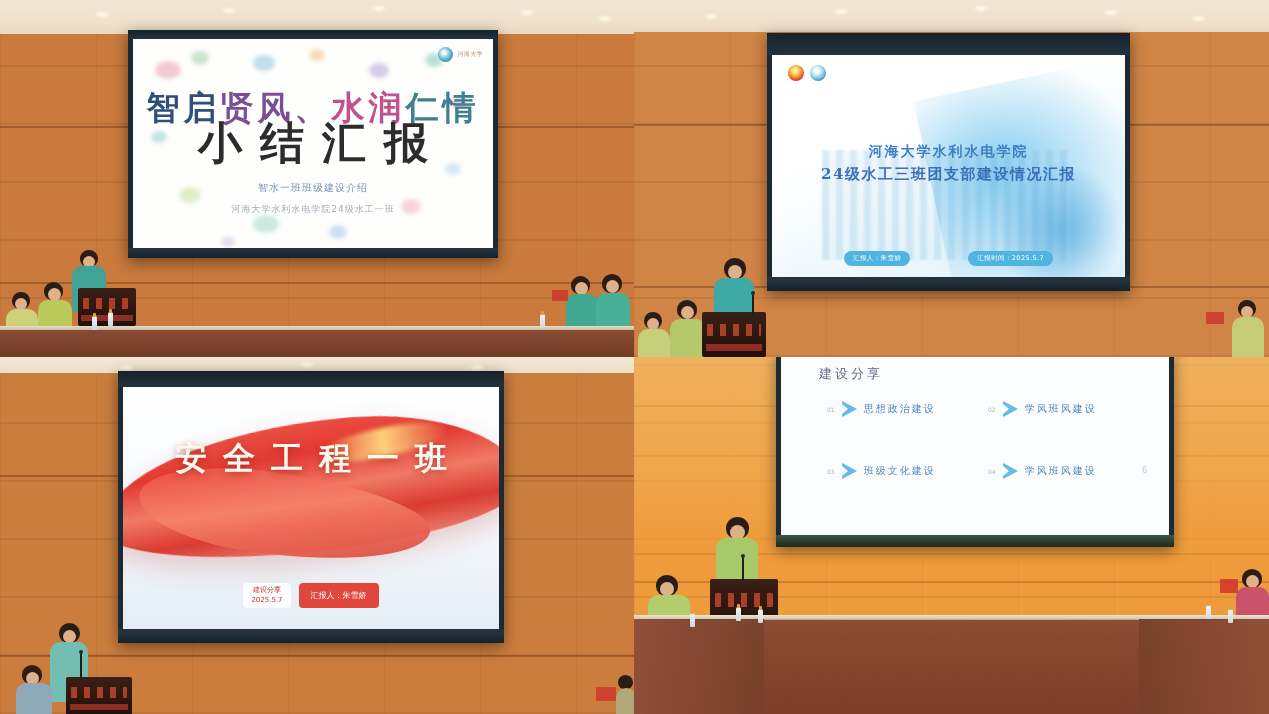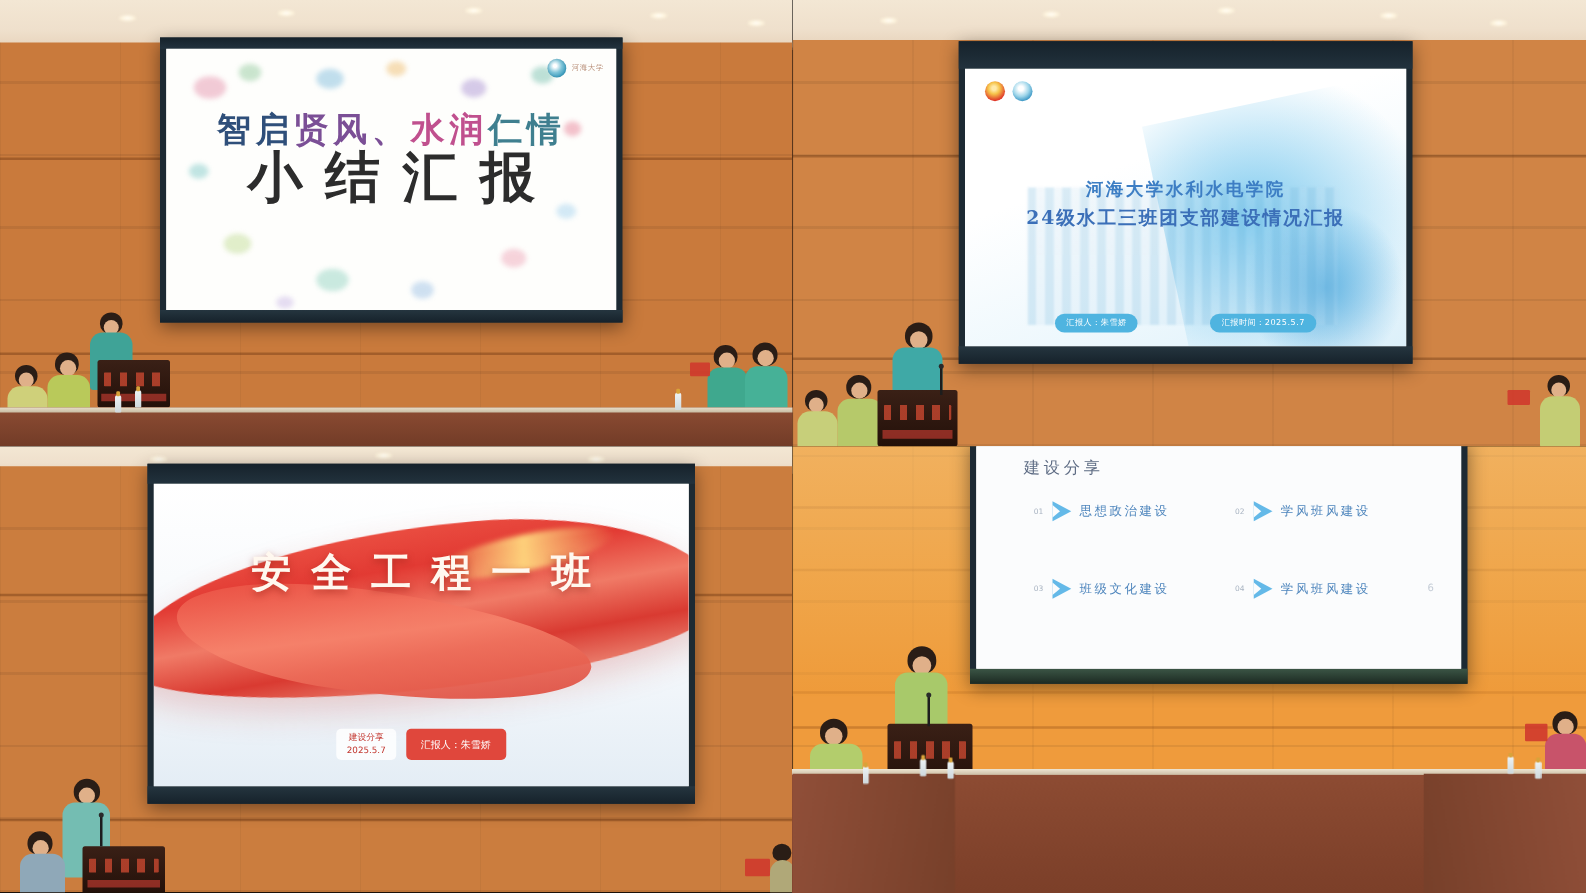--- a/index.html
+++ b/index.html
@@ -78,21 +78,21 @@
     background: radial-gradient(circle at 40% 38%, #ffffff 10%, #7fc4d8 42%, #3f9fc0 70%);
     box-shadow: inset 0 0 2px rgba(0,0,0,.15);
   }
   .s1-logo-text {
     font-size:6px; color:#b9907a; letter-spacing:.4px; white-space:nowrap;
     font-family:"DejaVu Serif","Liberation Serif",serif;
   }
   .s1-head {
     position:absolute; left:0; right:0; top:52px;
     text-align:center;
-    font-size:27px; line-height:1;
+    font-size:33px; line-height:1;
     font-family:"DejaVu Serif","Liberation Serif",serif;
     font-weight:700; letter-spacing:4px;
     white-space:nowrap;
   }
   .ink-a { color:#2f4f7a; }
   .ink-b { color:#7b4f96; }
   .ink-c { color:#c0508e; }
   .ink-d { color:#3f7f8f; }
   .s1-big {
     position:absolute; left:0; right:0; top:82px;
@@ -335,20 +335,22 @@
 
           <div class="s1-logo">
             <div class="s1-logo-mark"></div>
             <div class="s1-logo-text">河海大学</div>
           </div>
 
           <div class="s1-head">
             <span class="ink-a">智启</span><span class="ink-b">贤风、</span><span class="ink-c">水润</span><span class="ink-d">仁情</span>
           </div>
           <div class="s1-big">小结汇报</div>
+          <div class="s1-sub">智水一班班级建设介绍</div>
+          <div class="s1-sub2">河海大学水利水电学院24级水工一班</div>
         </div>
       </div>
     </div>
 
     <div class="person" style="left:72px;top:250px;width:34px;height:60px">
       <div class="p-head" style="left:8px;top:0;width:18px;height:17px"></div>
       <div class="p-face" style="left:11px;top:6px;width:12px;height:12px"></div>
       <div class="p-body" style="left:0;top:16px;width:34px;height:46px;background:#3fa397"></div>
     </div>
     <div class="person" style="left:38px;top:282px;width:34px;height:58px">
@@ -456,21 +458,21 @@
   <div class="quad">
     <div class="ceiling" style="height:22px">
       <div class="ceil-light" style="left:120px;top:8px"></div>
       <div class="ceil-light" style="left:300px;top:5px"></div>
       <div class="ceil-light" style="left:470px;top:8px"></div>
     </div>
     <div class="wall wall-warm" style="top:16px;bottom:0;background-color:#cb7d3e"></div>
     <div class="wall-seam" style="top:118px"></div>
     <div class="wall-seam" style="top:298px"></div>
 
-    <div class="screen-frame" style="left:118px;top:14px;width:438px;height:272px">
+    <div class="screen-frame" style="left:118px;top:14px;width:386px;height:272px">
       <div class="screen-top-bar" style="height:16px"></div>
       <div class="screen-bot-bar" style="height:14px"></div>
       <div class="screen" style="top:16px;bottom:14px">
         <div class="slide3">
           <div class="s3-ribbon"></div>
           <div class="s3-ribbon2"></div>
           <div class="s3-gold"></div>
 
           <div class="s3-t1">安全工程一班</div>
 

